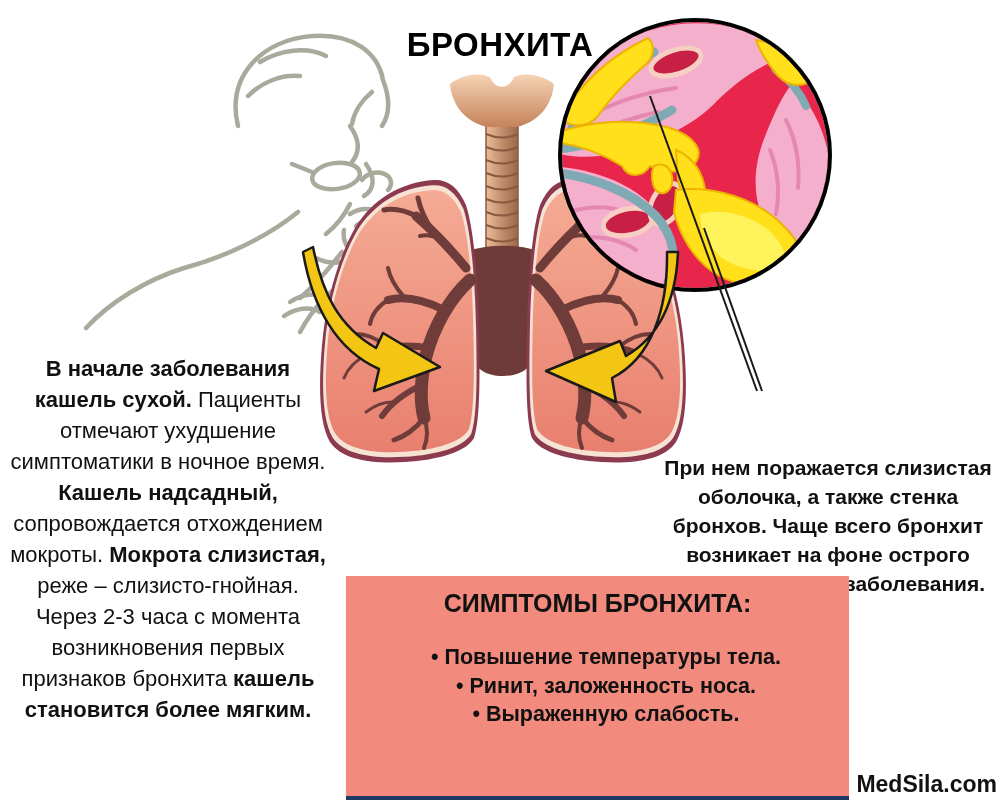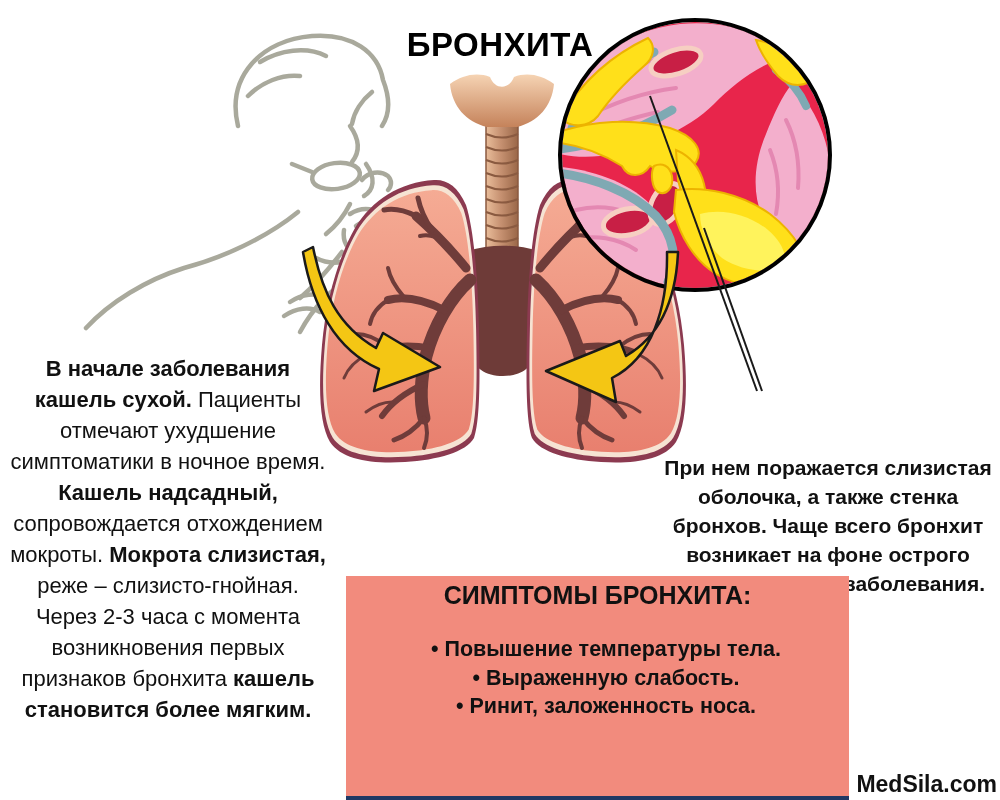--- a/index.html
+++ b/index.html
@@ -9,21 +9,21 @@
   svg{position:absolute;left:0;top:0;}
   .title{position:absolute;left:330px;top:26px;width:340px;text-align:center;
          font-size:33px;font-weight:bold;letter-spacing:.5px;color:#000;}
   .left-text{position:absolute;left:6px;top:353px;width:324px;text-align:center;
              font-size:22px;line-height:31px;}
   .right-text{position:absolute;left:658px;top:405px;width:340px;text-align:center;
               font-size:21px;line-height:29px;font-weight:bold;margin-top:48px;}
   .b{font-weight:bold;}
   .symptoms-box{position:absolute;left:346px;top:576px;width:503px;height:220px;
                 background:var(--ill-box-bg,#F28B7D);}
-  .symptoms-title{padding-top:5px;text-align:center;font-size:25px;font-weight:bold;}
+  .symptoms-title{padding-top:13px;text-align:center;font-size:25px;font-weight:bold;}
   .symptoms-list{margin-top:25px;padding:0 8px;text-align:center;
                  font-size:21.5px;font-weight:bold;line-height:28.5px;margin-left:17px;}
   .bottom-bar{position:absolute;left:346px;top:796px;width:503px;height:4px;
               background:var(--ill-bottom-bar,#203864);}
   .watermark{position:absolute;right:3px;top:771px;font-size:23px;font-weight:bold;color:#111;}
 </style>
 </head>
 <body>
 
 <div class="canvas">
@@ -207,22 +207,22 @@
   <div class="title">БРОНХИТА</div>
 
   <div class="left-text"><span class="b">В начале заболевания кашель сухой.</span><span> Пациенты отмечают ухудшение симптоматики в ночное время. </span><span class="b">Кашель надсадный,</span><span> сопровождается отхождением мокроты. </span><span class="b">Мокрота слизистая,</span><span> реже – слизисто-гнойная. Через 2-3 часа с момента возникновения первых признаков бронхита </span><span class="b">кашель становится более мягким.</span></div>
 
   <div class="right-text"><span class="b">При нем поражается слизистая оболочка, а также стенка бронхов. Чаще всего бронхит возникает на фоне острого респираторного заболевания.</span></div>
 
   <div class="symptoms-box">
     <div class="symptoms-title">СИМПТОМЫ БРОНХИТА:</div>
     <div class="symptoms-list">
         <div>• Повышение температуры тела.</div>
+        <div>• Ринит, заложенность носа.</div>
         <div>• Выраженную слабость.</div>
-        <div>• Ринит, заложенность носа.</div>
       </div>
   </div>
 
   <div class="bottom-bar"></div>
 
   <div class="watermark">MedSila.com</div>
 
 </div>
 
 </body></html>

